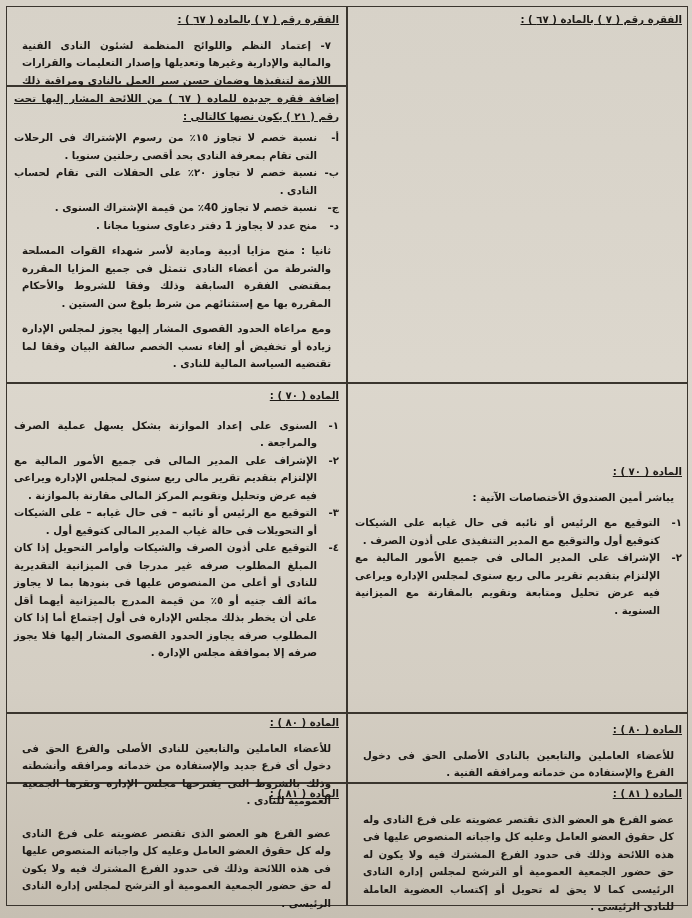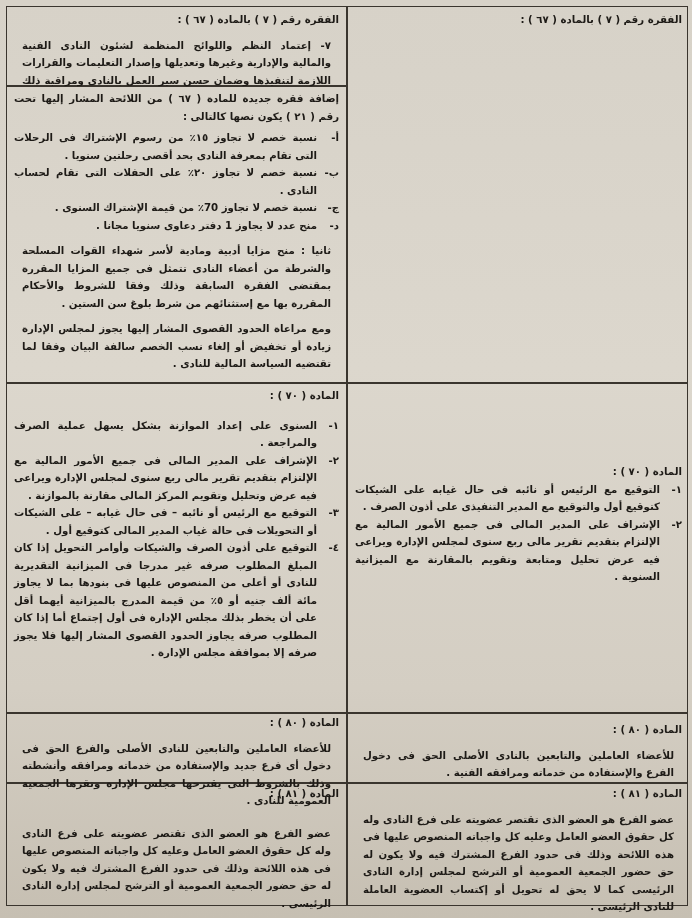--- a/index.html
+++ b/index.html
@@ -18,21 +18,21 @@
     border:1.5px solid #3a352e; box-sizing:border-box;
   }
   .col-divider {
     position:absolute; left:339px; top:0; width:1.5px; height:100%; background:#3a352e;
   }
   .hline { position:absolute; height:1.5px; background:#3a352e; }
   .cell {
     position:absolute; box-sizing:border-box; direction:rtl; text-align:justify;
     padding:4px 7px 0 7px; font-size:10.2px; line-height:17.5px; font-weight:bold;
   }
-  .heading { font-weight:bold; display:block; }
+  .heading { text-decoration:underline; font-weight:bold; display:block; }
   .para { display:block; margin:8px; }
   .item { display:flex; direction:rtl; margin:0; }
   .item .num { flex:0 0 22px; }
   .item .txt { flex:1; }
   .gap { height:10px; }
 </style>
 </head>
 <body>
 
 <div class="page">
@@ -59,32 +59,33 @@
       <div class="item">
           <span class="num">أ-</span>
           <span class="txt">نسبة خصم لا تجاوز ١٥٪ من رسوم الإشتراك فى الرحلات التى تقام بمعرفة النادى بحد أقصى رحلتين سنويا .</span>
         </div>
       <div class="item">
           <span class="num">ب-</span>
           <span class="txt">نسبة خصم لا تجاوز ٢٠٪ على الحفلات التى تقام لحساب النادى .</span>
         </div>
       <div class="item">
           <span class="num">ج-</span>
-          <span class="txt">نسبة خصم لا تجاوز 70٪ من قيمة الإشتراك السنوى .</span>
+          <span class="txt">نسبة خصم لا تجاوز 40٪ من قيمة الإشتراك السنوى .</span>
         </div>
       <div class="item">
           <span class="num">د-</span>
           <span class="txt">منح عدد لا يجاوز 1 دفتر دعاوى سنويا مجانا .</span>
         </div>
       <span class="para">ثانيا : منح مزايا أدبية ومادية لأسر شهداء القوات المسلحة والشرطة من أعضاء النادى تتمثل فى جميع المزايا المقررة بمقتضى الفقرة السابقة وذلك وفقا للشروط والأحكام المقررة بها مع إستثنائهم من شرط بلوغ سن الستين .</span>
       <span class="para">ومع مراعاة الحدود القصوى المشار إليها يجوز لمجلس الإدارة زيادة أو تخفيض أو إلغاء نسب الخصم سالفة البيان وفقا لما تقتضيه السياسة المالية للنادى .</span>
     </div>
 
     <div class="cell" style="left:341px;top:376px;width:341px;height:329px;padding-top:80px;">
       <span class="heading">المادة ( ٧٠ ) :</span>
+      <span class="para">يباشر أمين الصندوق الأختصاصات الآتية :</span>
       <div class="item">
           <span class="num">١-</span>
           <span class="txt">التوقيع مع الرئيس أو نائبه فى حال غيابه على الشيكات كتوقيع أول والتوقيع مع المدير التنفيذى على أذون الصرف .</span>
         </div>
       <div class="item">
           <span class="num">٢-</span>
           <span class="txt">الإشراف على المدير المالى فى جميع الأمور المالية مع الإلتزام بتقديم تقرير مالى ربع سنوى لمجلس الإدارة ويراعى فيه عرض تحليل ومتابعة وتقويم بالمقارنة مع الميزانية السنوية .</span>
         </div>
     </div>
 

